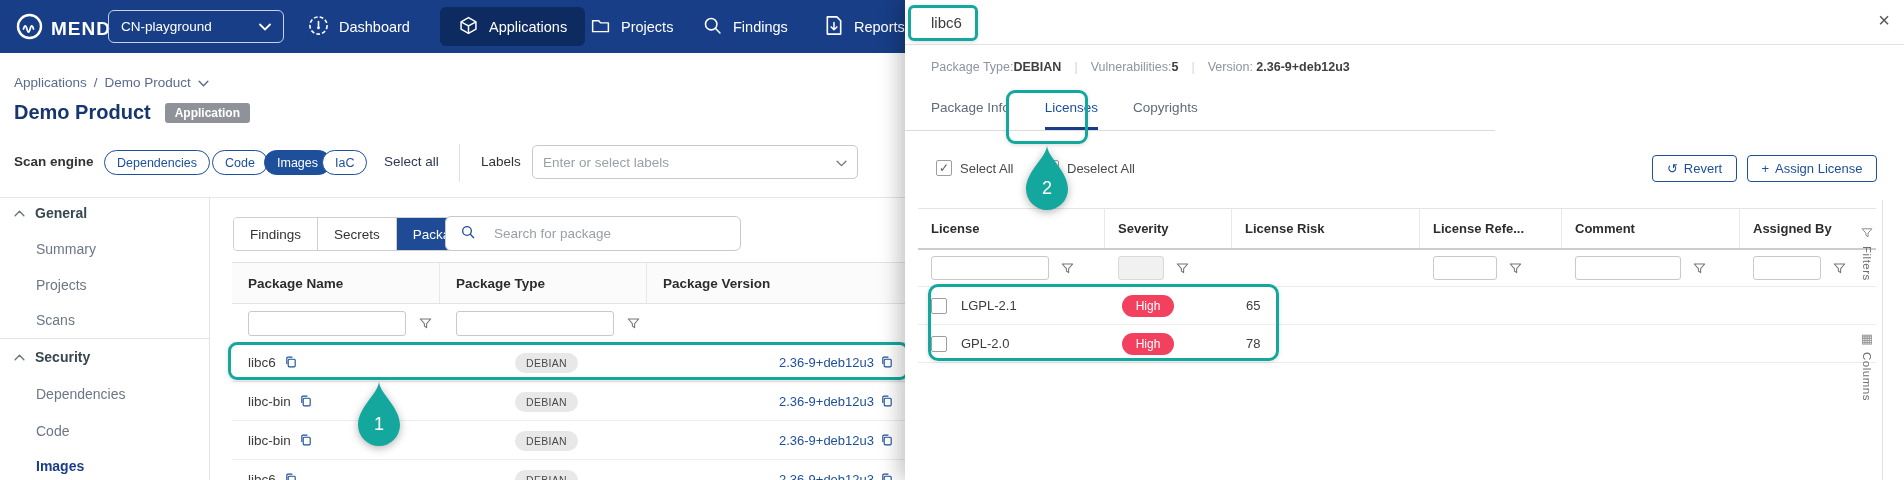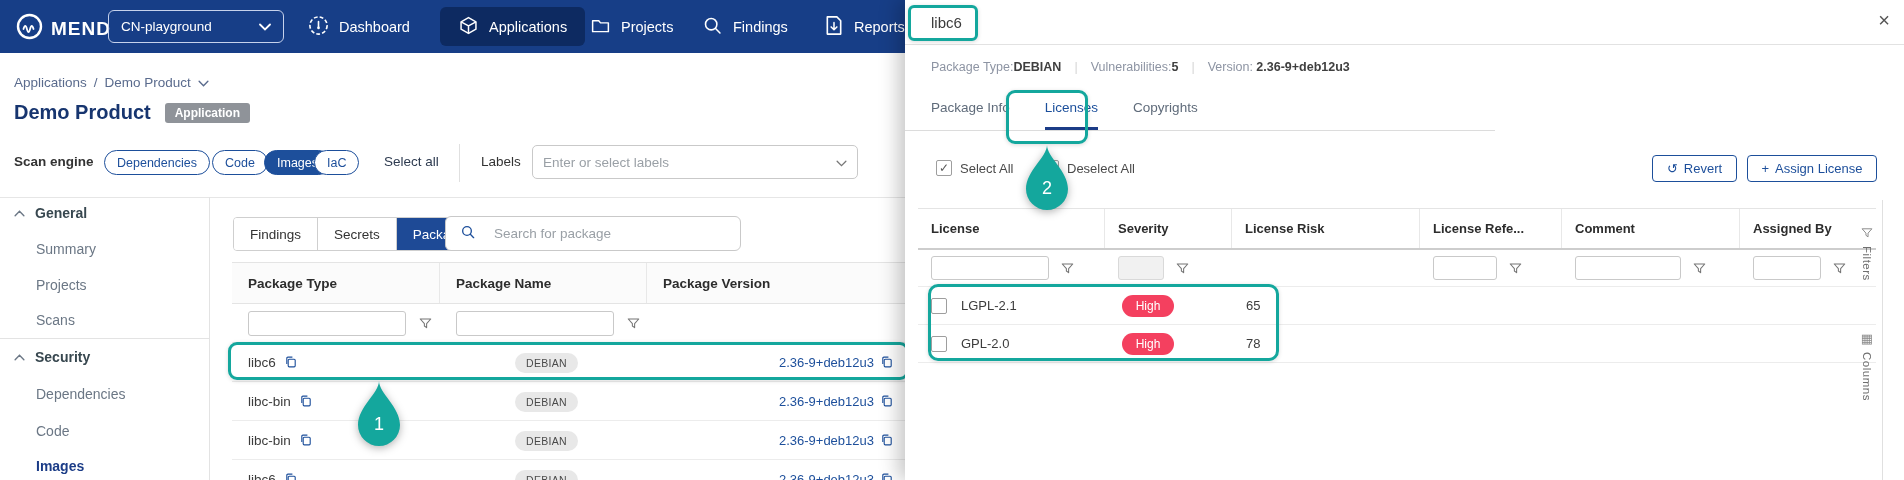--- a/index.html
+++ b/index.html
@@ -29,21 +29,21 @@
   .page-title { font-size:20px; font-weight:bold; color:#17356f; }
   .page-badge { background:#8f9399; color:#fff; font-size:12px; font-weight:bold;
     padding:3px 10px; border-radius:3px; }
 
   
   .scan-row { position:absolute; left:0; top:146px; width:905px; height:34px; z-index:1; }
   .scan-label { position:absolute; left:14px; top:8px; font-size:13.5px; color:#333; font-weight:bold; }
   .pill { position:absolute; top:4px; height:25px; border:1.5px solid #1d4f9b; border-radius:999px;
     color:#1d4f9b; font-size:12.5px; display:flex; align-items:center; padding:0 12px; cursor:pointer; background:#fff; }
   .pill.active { background:#1d4f9b; color:#fff; }
-  .p-dep { left:104px; } .p-code { left:212px; } .p-img { left:264px; } .p-iac { left:314px; }
+  .p-dep { left:104px; } .p-code { left:212px; } .p-img { left:264px; } .p-iac { left:322px; }
   .select-all-link { position:absolute; left:384px; top:8px; font-size:13.5px; color:#2d3a4f; cursor:pointer; }
   .scan-divider { position:absolute; left:459px; top:-2px; width:1px; height:38px; background:#e0e0e0; }
   .labels-label { position:absolute; left:481px; top:8px; font-size:13.5px; color:#333; }
   .labels-input-wrap { position:absolute; left:532px; top:-1px; width:326px; height:34px;
     border:1px solid #c9c9c9; border-radius:5px; display:flex; align-items:center; padding:0 10px; background:#fff; }
   .labels-input-wrap input { flex:1; border:none; outline:none; font-size:13.5px; color:#333;
     font-family:"Liberation Sans", sans-serif; }
   .labels-input-wrap input::placeholder { color:#9aa0a6; }
 
   .content-topline { position:absolute; left:0; top:197px; width:905px; height:1px; background:#e6e6e6; z-index:1; }
@@ -293,22 +293,22 @@
     <svg width="16" height="16" viewBox="0 0 24 24">
         <circle cx="10.5" cy="10.5" r="6.5" fill="none" stroke="#1d4f9b" stroke-width="2"></circle>
         <line x1="15.5" y1="15.5" x2="20.5" y2="20.5" stroke="#1d4f9b" stroke-width="2" stroke-linecap="round"></line>
       </svg>
   </span>
   <input placeholder="Search for package" style="">
 </div>
 
 <div class="pkg-table">
   <div class="pkg-hrow">
+    <span class="pkg-hcell">Package Name</span>
     <span class="pkg-hcell">Package Type</span>
-    <span class="pkg-hcell">Package Name</span>
     <span class="pkg-hcell">Package Version</span>
   </div>
   <div class="pkg-frow">
     <span class="fcell">
       <input class="filter-input" style="">
       <svg width="15" height="15" viewBox="0 0 20 20">
           <path d="M3 4 h14 l-5.5 6.2 v5.3 l-3 -2.2 v-3.1 z" fill="none" stroke="#757575" stroke-width="1.4" stroke-linejoin="round"></path>
         </svg>
     </span>
     <span class="fcell">

